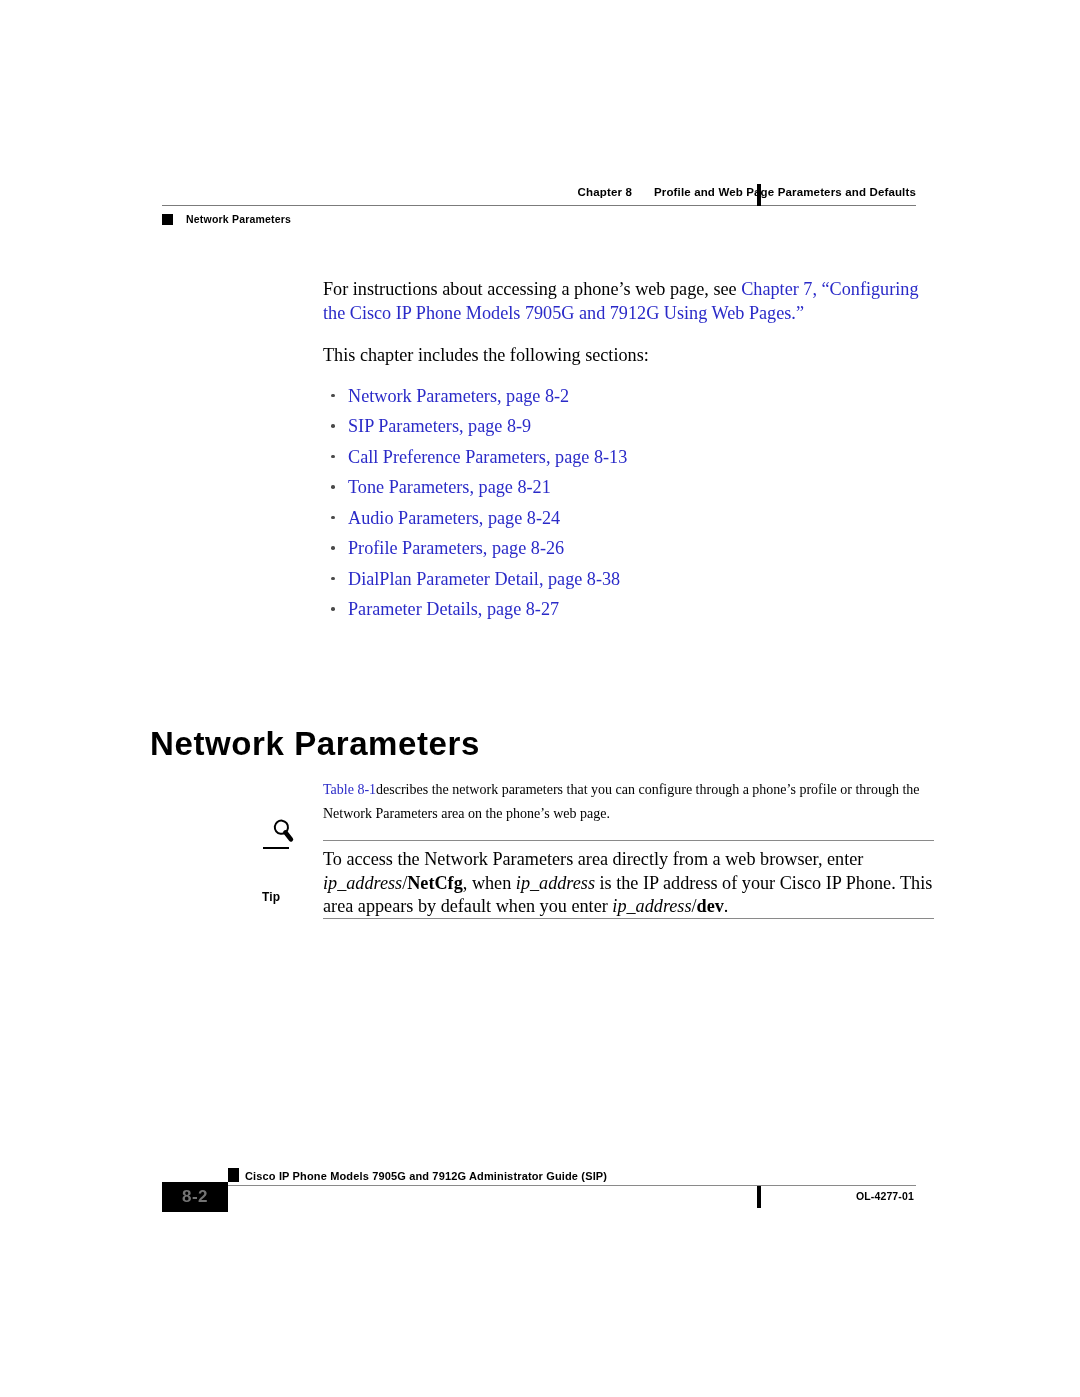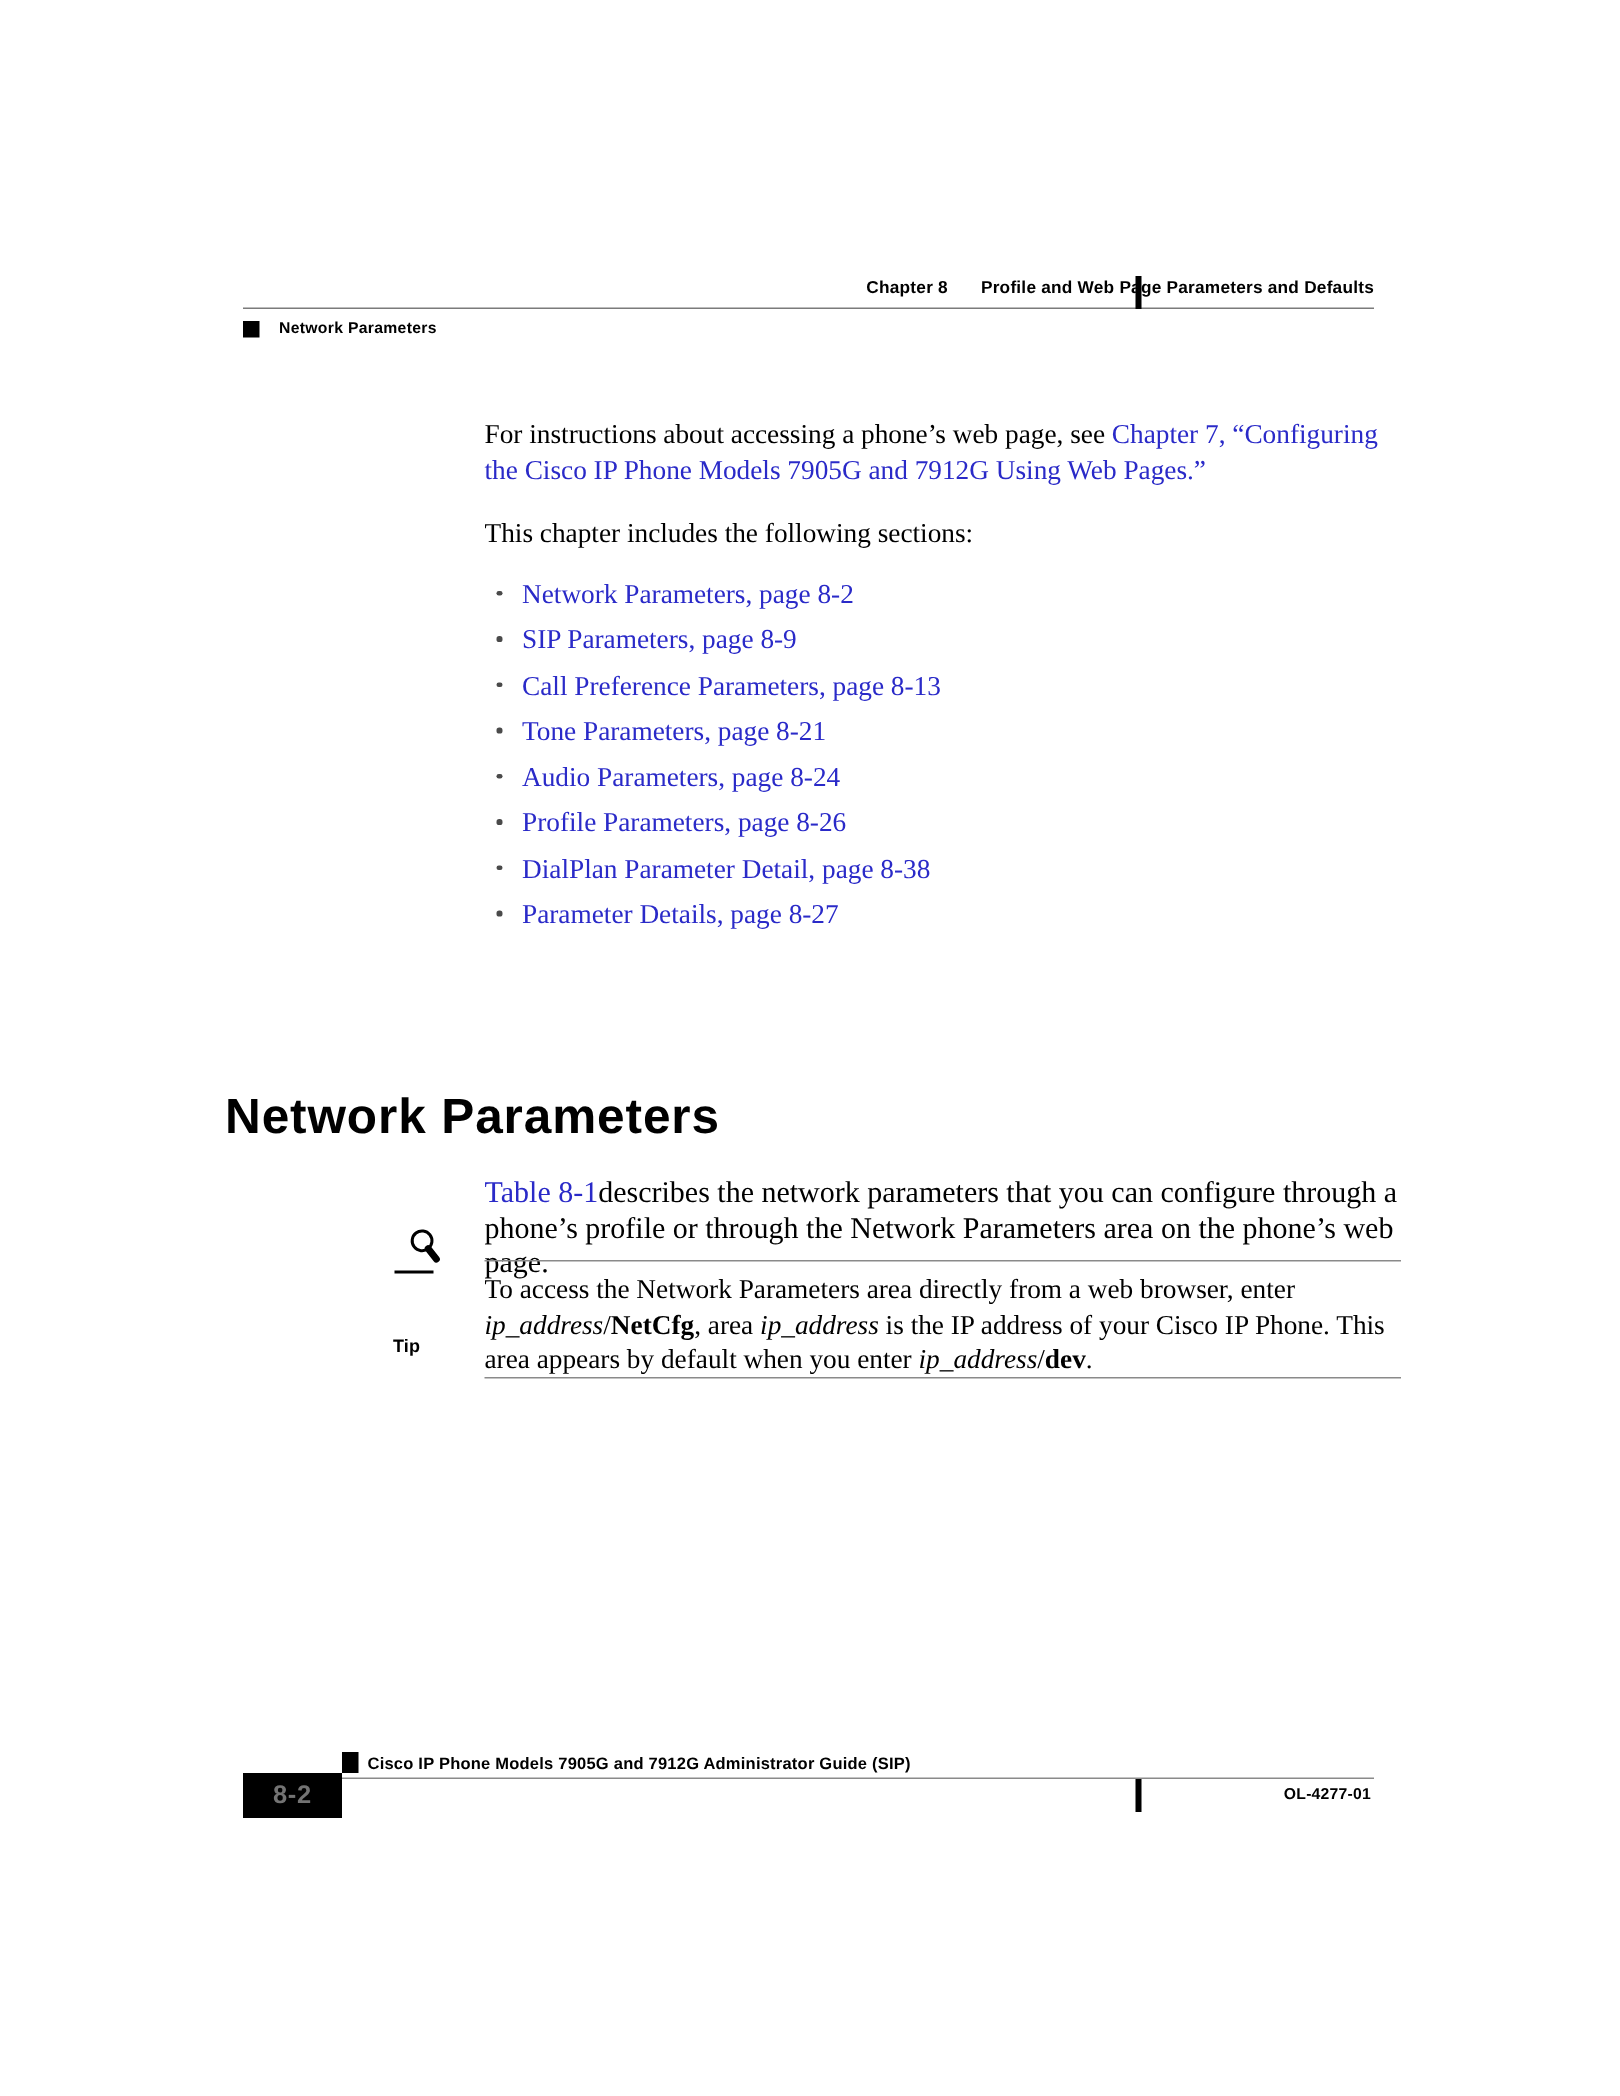--- a/index.html
+++ b/index.html
@@ -146,21 +146,21 @@
     color: #000;
     white-space: nowrap;
   }
 
   
   .after-heading {
     position: absolute;
     left: 323px;
     top: 764px;
     width: 614px;
-    font-size: 20px;
+    font-size: 14px;
     line-height: 23.6px;
   }
 
   
   .tipbox {
     position: absolute;
     left: 262px;
     top: 818px;
     width: 672px;
   }
@@ -335,21 +335,21 @@
       <svg class="tip-icon" viewBox="0 0 34 28">
         <g transform="rotate(-38 19 10)">
           <circle cx="19" cy="9" r="6.6" fill="none" stroke="#000" stroke-width="2"></circle>
           <path d="M19 15.6 L19 24.5" stroke="#000" stroke-width="4.6" stroke-linecap="round"></path>
         </g>
       </svg>
       <div class="tip-icon-rule"></div>
       <div class="tip-label">Tip</div>
     </div>
     <div class="tip-rule-top"></div>
-    <div class="tip-text"><span>To access the Network Parameters area directly from a web browser, enter </span><i>ip_address</i>/<b>NetCfg</b><span>, area </span><i>ip_address</i><span> is the IP address of your Cisco IP Phone. This area appears by default when you enter </span><i>ip_address</i>/<b>dev</b><span>.</span></div>
+    <div class="tip-text"><span>To access the Network Parameters area directly from a web browser, enter </span><i>ip_address</i>/<b>NetCfg</b><span>, when </span><i>ip_address</i><span> is the IP address of your Cisco IP Phone. This area appears by default when you enter </span><i>ip_address</i>/<b>dev</b><span>.</span></div>
     <div class="tip-rule-bottom"></div>
   </div>
 
   <div class="page-footer">
     <div class="footer-square"></div>
     <div class="footer-title">Cisco IP Phone Models 7905G and 7912G Administrator Guide (SIP)</div>
     <div class="footer-rule"></div>
     <div class="footer-pagebox">8-2</div>
     <div class="footer-docid">OL-4277-01</div>
   </div>

